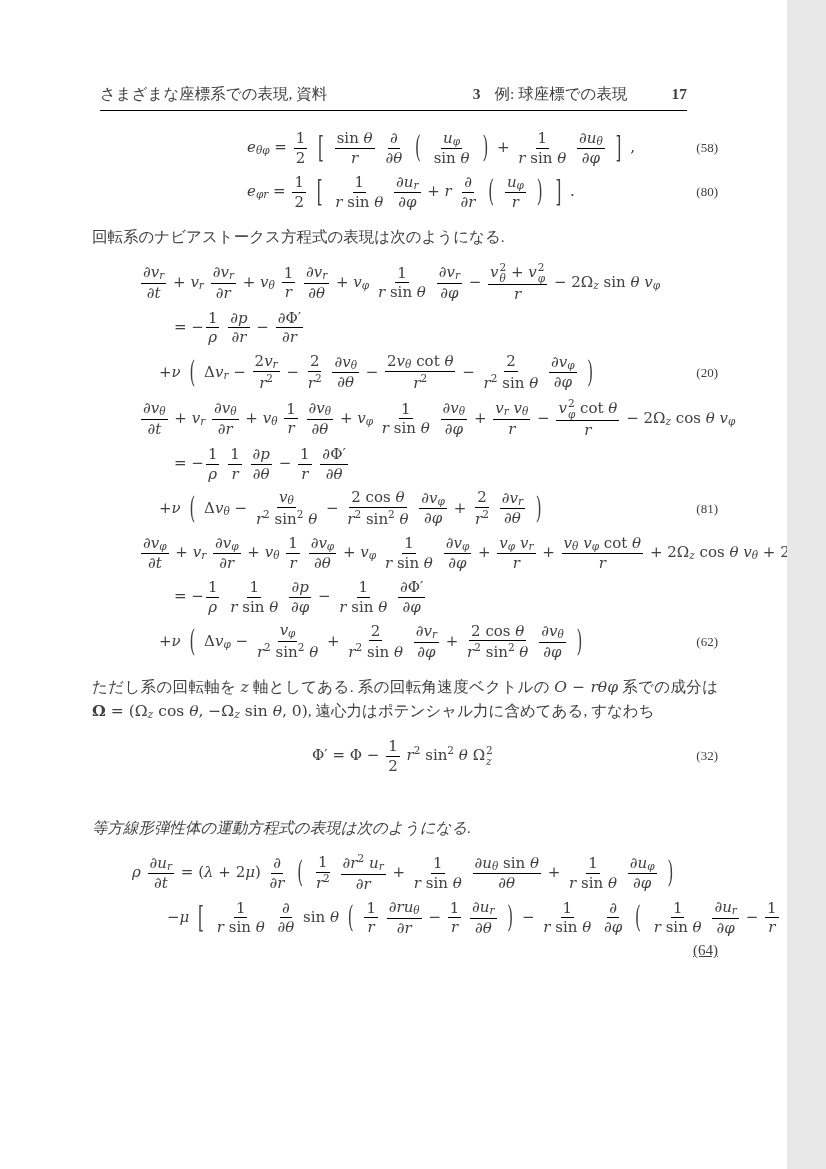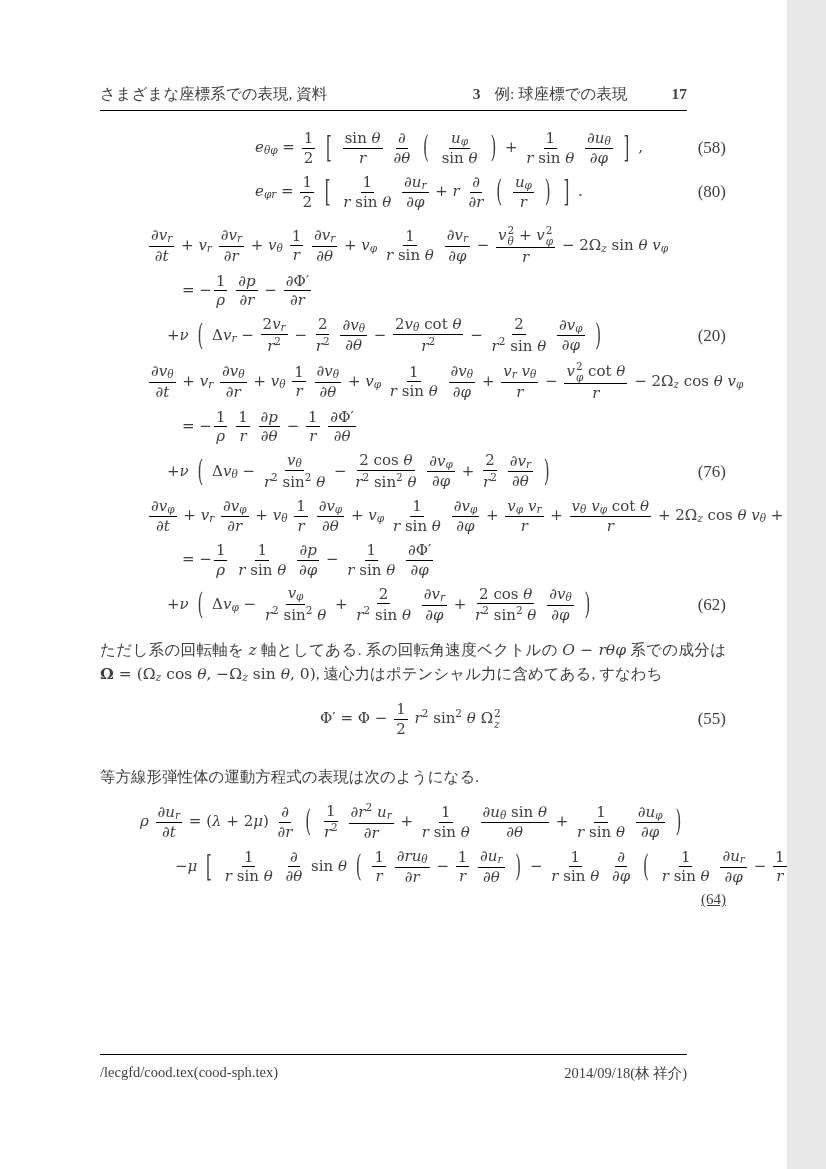--- a/index.html
+++ b/index.html
@@ -6,28 +6,28 @@
   .page{position:relative;width:787px;height:1169px;background:#ffffff;overflow:hidden;
         color:#404040;font-family:"Liberation Serif","DejaVu Serif",serif;}
   
   .header{position:absolute;top:84px;left:100px;right:100px;
           display:flex;justify-content:space-between;align-items:baseline;
           font-size:15.5px;padding-bottom:5px;border-bottom:1px solid #000;}
   .hright{display:flex;gap:44px;align-items:baseline;}
   .hsec{display:flex;gap:14px;align-items:baseline;}
   .bold{font-weight:700;}
   
-  .content{position:absolute;top:116px;left:100px;width:626px;}
+  .content{position:absolute;top:116px;left:92px;width:626px;}
   .para{font-size:15.5px;line-height:1.55;margin:13px 0;text-align:justify;}
-  .para.mt{margin-top:26px;}
+  .para.mt{margin-top:40px;font-style:italic;}
   .eqblock{margin:13px 0;}
   .eq-line{position:relative;white-space:nowrap;margin:5px 0;font-size:15px;min-height:18px;}
   .eq-line.numline{text-align:right;margin-top:0;}
   .eq-num{position:absolute;right:0;top:50%;transform:translateY(-50%);
-          font-style:normal;font-size:17px;}
+          font-style:normal;font-size:13px;}
   .eq-num-static{font-size:15px;text-decoration:underline;}
   
   .math{font-family:"DejaVu Serif","Liberation Serif",serif;}
   .mi{font-style:italic;}
   .mn{font-style:normal;}
   .mb{font-weight:700;font-style:normal;}
   .frac{display:inline-flex;flex-direction:column;align-items:center;vertical-align:middle;
         margin:0 2px;line-height:1.25;text-align:center;}
   .frac .num{border-bottom:1px solid #000;padding:0 2px;display:block;}
   .frac .den{padding:0 2px;display:block;}
@@ -87,20 +87,21 @@
               <span class="num"><span class="math"><span class="mi">∂u</span><span class="sub"><span class="math"><span class="mi">r</span></span></span></span></span>
               <span class="den"><span class="math"><span class="mi">∂φ</span></span></span>
             </span><span class="mn"> + </span><span class="mi">r</span><span class="mn"> </span><span class="frac">
               <span class="num"><span class="math"><span class="mi">∂</span></span></span>
               <span class="den"><span class="math"><span class="mi">∂r</span></span></span>
             </span><span class="mn"> </span><span class="bd">(</span><span class="mn"> </span><span class="frac">
               <span class="num"><span class="math"><span class="mi">u</span><span class="sub"><span class="math"><span class="mi">φ</span></span></span></span></span>
               <span class="den"><span class="math"><span class="mi">r</span></span></span>
             </span><span class="mn"> </span><span class="bd">)</span><span class="mn"> </span><span class="bd">]</span><span class="mn"> .</span></span><span class="eq-num">(80)</span></div>
       </div>
+      <div class="para">回転系のナビアストークス方程式の表現は次のようになる.</div>
       <div class="eqblock">
         <div class="eq-line" style="padding-left: 47px;"><span class="math"><span class="frac">
               <span class="num"><span class="math"><span class="mi">∂v</span><span class="sub"><span class="math"><span class="mi">r</span></span></span></span></span>
               <span class="den"><span class="math"><span class="mi">∂t</span></span></span>
             </span><span class="mn"> + </span><span class="mi">v</span><span class="sub"><span class="math"><span class="mi">r</span></span></span><span class="mn"> </span><span class="frac">
               <span class="num"><span class="math"><span class="mi">∂v</span><span class="sub"><span class="math"><span class="mi">r</span></span></span></span></span>
               <span class="den"><span class="math"><span class="mi">∂r</span></span></span>
             </span><span class="mn"> + </span><span class="mi">v</span><span class="sub"><span class="math"><span class="mi">θ</span></span></span><span class="mn"> </span><span class="frac">
               <span class="num"><span class="math"><span class="mn">1</span></span></span>
               <span class="den"><span class="math"><span class="mi">r</span></span></span>
@@ -204,21 +205,21 @@
               <span class="den"><span class="math"><span class="mi">r</span><span class="sup"><span class="math"><span class="mn">2</span></span></span><span class="mn"> </span><span class="mn">sin</span><span class="sup"><span class="math"><span class="mn">2</span></span></span><span class="mn"> </span><span class="mi">θ</span></span></span>
             </span><span class="mn"> </span><span class="frac">
               <span class="num"><span class="math"><span class="mi">∂v</span><span class="sub"><span class="math"><span class="mi">φ</span></span></span></span></span>
               <span class="den"><span class="math"><span class="mi">∂φ</span></span></span>
             </span><span class="mn"> + </span><span class="frac">
               <span class="num"><span class="math"><span class="mn">2</span></span></span>
               <span class="den"><span class="math"><span class="mi">r</span><span class="sup"><span class="math"><span class="mn">2</span></span></span></span></span>
             </span><span class="mn"> </span><span class="frac">
               <span class="num"><span class="math"><span class="mi">∂v</span><span class="sub"><span class="math"><span class="mi">r</span></span></span></span></span>
               <span class="den"><span class="math"><span class="mi">∂θ</span></span></span>
-            </span><span class="mn"> </span><span class="bd">)</span></span><span class="eq-num">(76)</span></div>
+            </span><span class="mn"> </span><span class="bd">)</span></span><span class="eq-num">(81)</span></div>
         <div class="eq-line" style="padding-left: 47px;"><span class="math"><span class="frac">
               <span class="num"><span class="math"><span class="mi">∂v</span><span class="sub"><span class="math"><span class="mi">φ</span></span></span></span></span>
               <span class="den"><span class="math"><span class="mi">∂t</span></span></span>
             </span><span class="mn"> + </span><span class="mi">v</span><span class="sub"><span class="math"><span class="mi">r</span></span></span><span class="mn"> </span><span class="frac">
               <span class="num"><span class="math"><span class="mi">∂v</span><span class="sub"><span class="math"><span class="mi">φ</span></span></span></span></span>
               <span class="den"><span class="math"><span class="mi">∂r</span></span></span>
             </span><span class="mn"> + </span><span class="mi">v</span><span class="sub"><span class="math"><span class="mi">θ</span></span></span><span class="mn"> </span><span class="frac">
               <span class="num"><span class="math"><span class="mn">1</span></span></span>
               <span class="den"><span class="math"><span class="mi">r</span></span></span>
             </span><span class="mn"> </span><span class="frac">
@@ -271,21 +272,21 @@
             </span><span class="mn"> </span><span class="bd">)</span></span><span class="eq-num">(62)</span></div>
       </div>
       <div class="para">ただし系の回転軸を <span class="math"><span class="mi">z</span></span> 軸としてある. 系の回転角速度ベクトルの <span class="math"><span class="mi">O</span><span class="mn"> − </span><span class="mi">rθφ</span></span> 系での成分は <span class="math"><span class="mb">Ω</span><span class="mn"> = (Ω</span><span class="sub"><span class="math"><span class="mi">z</span></span></span><span class="mn"> </span><span class="mn">cos</span><span class="mn"> </span><span class="mi">θ</span><span class="mn">, −Ω</span><span class="sub"><span class="math"><span class="mi">z</span></span></span><span class="mn"> </span><span class="mn">sin</span><span class="mn"> </span><span class="mi">θ</span><span class="mn">, 0)</span></span>, 遠心力はポテンシャル力に含めてある, すなわち</div>
       <div class="eqblock">
         <div class="eq-line" style="padding-left: 220px;"><span class="math"><span class="mn">Φ′ = Φ − </span><span class="frac">
               <span class="num"><span class="math"><span class="mn">1</span></span></span>
               <span class="den"><span class="math"><span class="mn">2</span></span></span>
             </span><span class="mn"> </span><span class="mi">r</span><span class="sup"><span class="math"><span class="mn">2</span></span></span><span class="mn"> </span><span class="mn">sin</span><span class="sup"><span class="math"><span class="mn">2</span></span></span><span class="mn"> </span><span class="mi">θ</span><span class="mn"> </span><span class="math"><span class="mn">Ω</span></span><span class="supsub">
               <span><span class="math"><span class="mn">2</span></span></span>
               <span><span class="math"><span class="mi">z</span></span></span>
-            </span></span><span class="eq-num">(55)</span></div>
+            </span></span><span class="eq-num">(32)</span></div>
       </div>
       <div class="para mt">等方線形弾性体の運動方程式の表現は次のようになる.</div>
       <div class="eqblock">
         <div class="eq-line" style="padding-left: 40px;"><span class="math"><span class="mi">ρ</span><span class="mn"> </span><span class="frac">
               <span class="num"><span class="math"><span class="mi">∂u</span><span class="sub"><span class="math"><span class="mi">r</span></span></span></span></span>
               <span class="den"><span class="math"><span class="mi">∂t</span></span></span>
             </span><span class="mn"> = (</span><span class="mi">λ</span><span class="mn"> + 2</span><span class="mi">μ</span><span class="mn">) </span><span class="frac">
               <span class="num"><span class="math"><span class="mi">∂</span></span></span>
               <span class="den"><span class="math"><span class="mi">∂r</span></span></span>
             </span><span class="mn"> </span><span class="bd">(</span><span class="mn"> </span><span class="frac">
@@ -341,20 +342,14 @@
               <span class="num"><span class="math"><span class="mn">1</span></span></span>
               <span class="den"><span class="math"><span class="mi">r</span></span></span>
             </span><span class="mn"> </span><span class="frac">
               <span class="num"><span class="math"><span class="mi">∂ru</span><span class="sub"><span class="math"><span class="mi">φ</span></span></span></span></span>
               <span class="den"><span class="math"><span class="mi">∂r</span></span></span>
             </span></span></div>
         <div class="eq-line numline"><span class="eq-num-static">(64)</span></div>
       </div>
     </div>
 
-  <div class="footer">
-    <div class="frow">
-      <span>/lecgfd/cood.tex(cood-sph.tex)</span>
-      <span>2014/09/18(林 祥介)</span>
-    </div>
-  </div>
 
 </div>
 
 </body></html>

